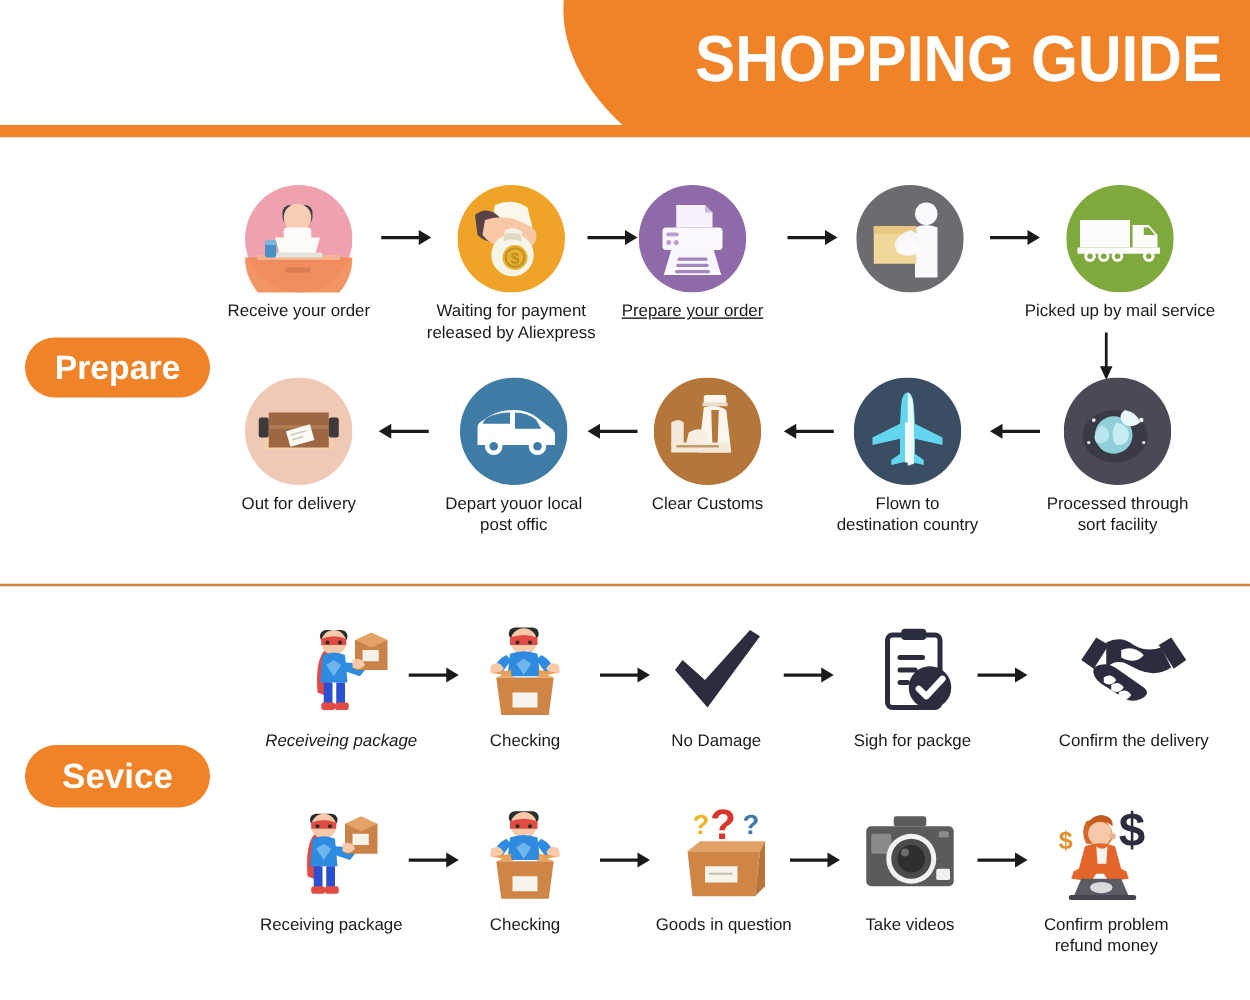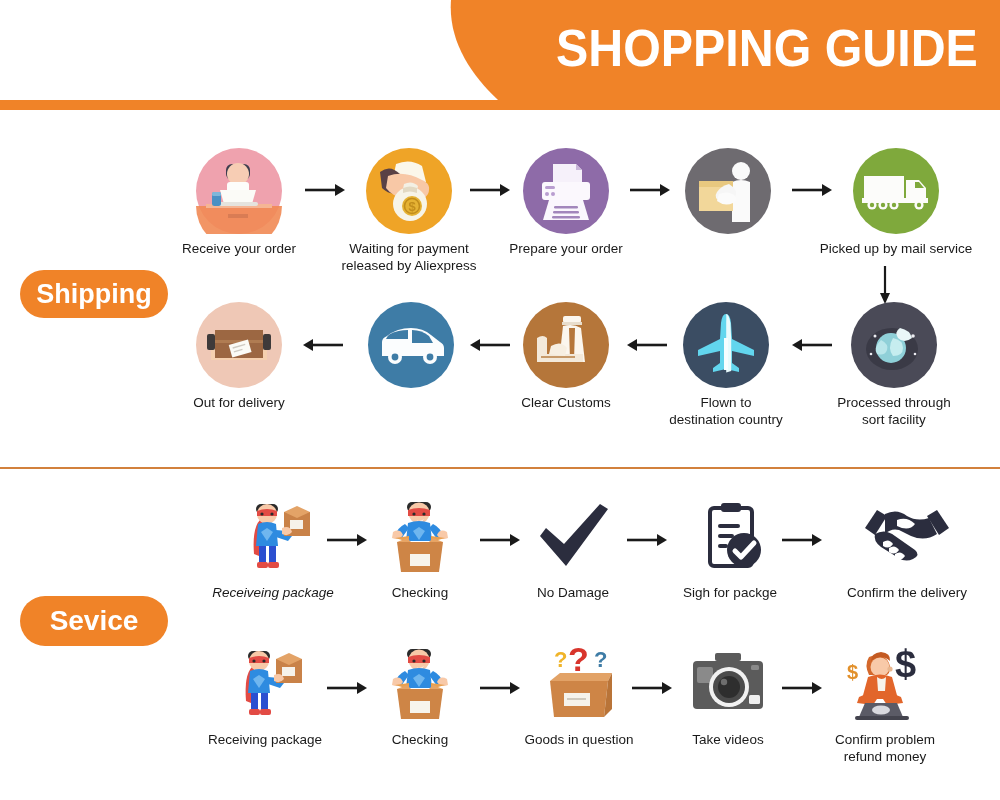--- a/index.html
+++ b/index.html
@@ -88,21 +88,21 @@
 <body>
 
 <div class="header">
   <svg class="header-shape" width="1000" height="110" viewBox="0 0 1000 110">
     <path d="M451,0 L1000,0 L1000,100 L498,100 C470,74 448,40 451,0 Z" fill="#F08328"></path>
     <rect x="0" y="100" width="1000" height="10" fill="#F08328"></rect>
   </svg>
   <div class="header-title">SHOPPING GUIDE</div>
 </div>
 
-<div class="badge badge-shipping">Shipping</div>
+<div class="badge badge-shipping">Prepare</div>
 <div class="badge badge-service">Sevice</div>
 
 <div class="divider"></div>
 
 <div class="step" style="left:170px; top:148px; width:138px;">
   <svg class="step-icon" width="86" height="86" viewBox="0 0 86 86">
     <circle cx="43" cy="43" r="43" fill="#EFA2AE"></circle>
     <path d="M0,58 a43,43 0 0 0 86,0 Z" fill="#F18A54" opacity="0.9"></path>
     <rect x="10" y="56" width="66" height="4" fill="#F5B594"></rect>
     <rect x="30" y="16" width="24" height="16" rx="6" fill="#3D3D4E"></rect>
@@ -137,21 +137,21 @@
   </svg>
   <div class="step-label">Waiting for payment
 released by Aliexpress</div>
 </div>
 
 <svg class="arrow" style="left:468px; top:182px;" width="44" height="16" viewBox="0 0 44 16">
   <line x1="2" y1="8" x2="33" y2="8" stroke="#1a1a1a" stroke-width="2.6"></line>
   <path d="M32,2 L42,8 L32,14 Z" fill="#1a1a1a"></path>
 </svg>
 
-<div class="step" style="left:498px; top:148px; width:136px;">
+<div class="step" style="left:486px; top:148px; width:136px;text-decoration:underline;">
   <svg class="step-icon" width="86" height="86" viewBox="0 0 86 86">
     <circle cx="43" cy="43" r="43" fill="#8E6BA8"></circle>
     <path d="M30,16 L53,16 L59,22 L59,34 L30,34 Z" fill="#F6F1FA"></path>
     <path d="M53,16 L59,22 L53,22 Z" fill="#C9B6D9"></path>
     <rect x="19" y="34" width="48" height="18" rx="3" fill="#FBF8FD"></rect>
     <rect x="22" y="38" width="10" height="3" rx="1.5" fill="#B99ED0"></rect>
     <circle cx="24" cy="46" r="2" fill="#B99ED0"></circle>
     <circle cx="30" cy="46" r="2" fill="#B99ED0"></circle>
     <path d="M26,52 L60,52 L66,72 L20,72 Z" fill="#FAF6FD"></path>
     <rect x="31" y="58" width="24" height="2.6" rx="1.3" fill="#A286BC"></rect>
@@ -234,20 +234,22 @@
     <circle cx="43" cy="43" r="43" fill="#3E7CA6"></circle>
     <path d="M14,50 L14,40 q0,-4 5,-6 q10,-8 24,-8 q12,0 20,7 l9,7 q4,2 4,6 l0,4 Z" fill="#FBFDFE"></path>
     <path d="M22,32 q8,-4 18,-4 l0,9 l-22,0 q1,-3 4,-5 Z" fill="#3E7CA6"></path>
     <path d="M44,28 q10,0 17,6 l4,7 l-21,0 Z" fill="#3E7CA6"></path>
     <rect x="14" y="50" width="62" height="4" fill="#FBFDFE"></rect>
     <circle cx="27" cy="55" r="7" fill="#FBFDFE"></circle>
       <circle cx="27" cy="55" r="3.4" fill="#3E7CA6"></circle>
     <circle cx="62" cy="55" r="7" fill="#FBFDFE"></circle>
       <circle cx="62" cy="55" r="3.4" fill="#3E7CA6"></circle>
   </svg>
+  <div class="step-label">Depart youor local
+post offic</div>
 </div>
 
 <svg class="arrow" style="left:468px; top:337px;" width="44" height="16" viewBox="0 0 44 16">
   <line x1="11" y1="8" x2="42" y2="8" stroke="#1a1a1a" stroke-width="2.6"></line>
   <path d="M12,2 L2,8 L12,14 Z" fill="#1a1a1a"></path>
 </svg>
 
 <div class="step" style="left:500px; top:302px; width:132px;">
   <svg class="step-icon" width="86" height="86" viewBox="0 0 86 86">
     <circle cx="43" cy="43" r="43" fill="#B5763A"></circle>

